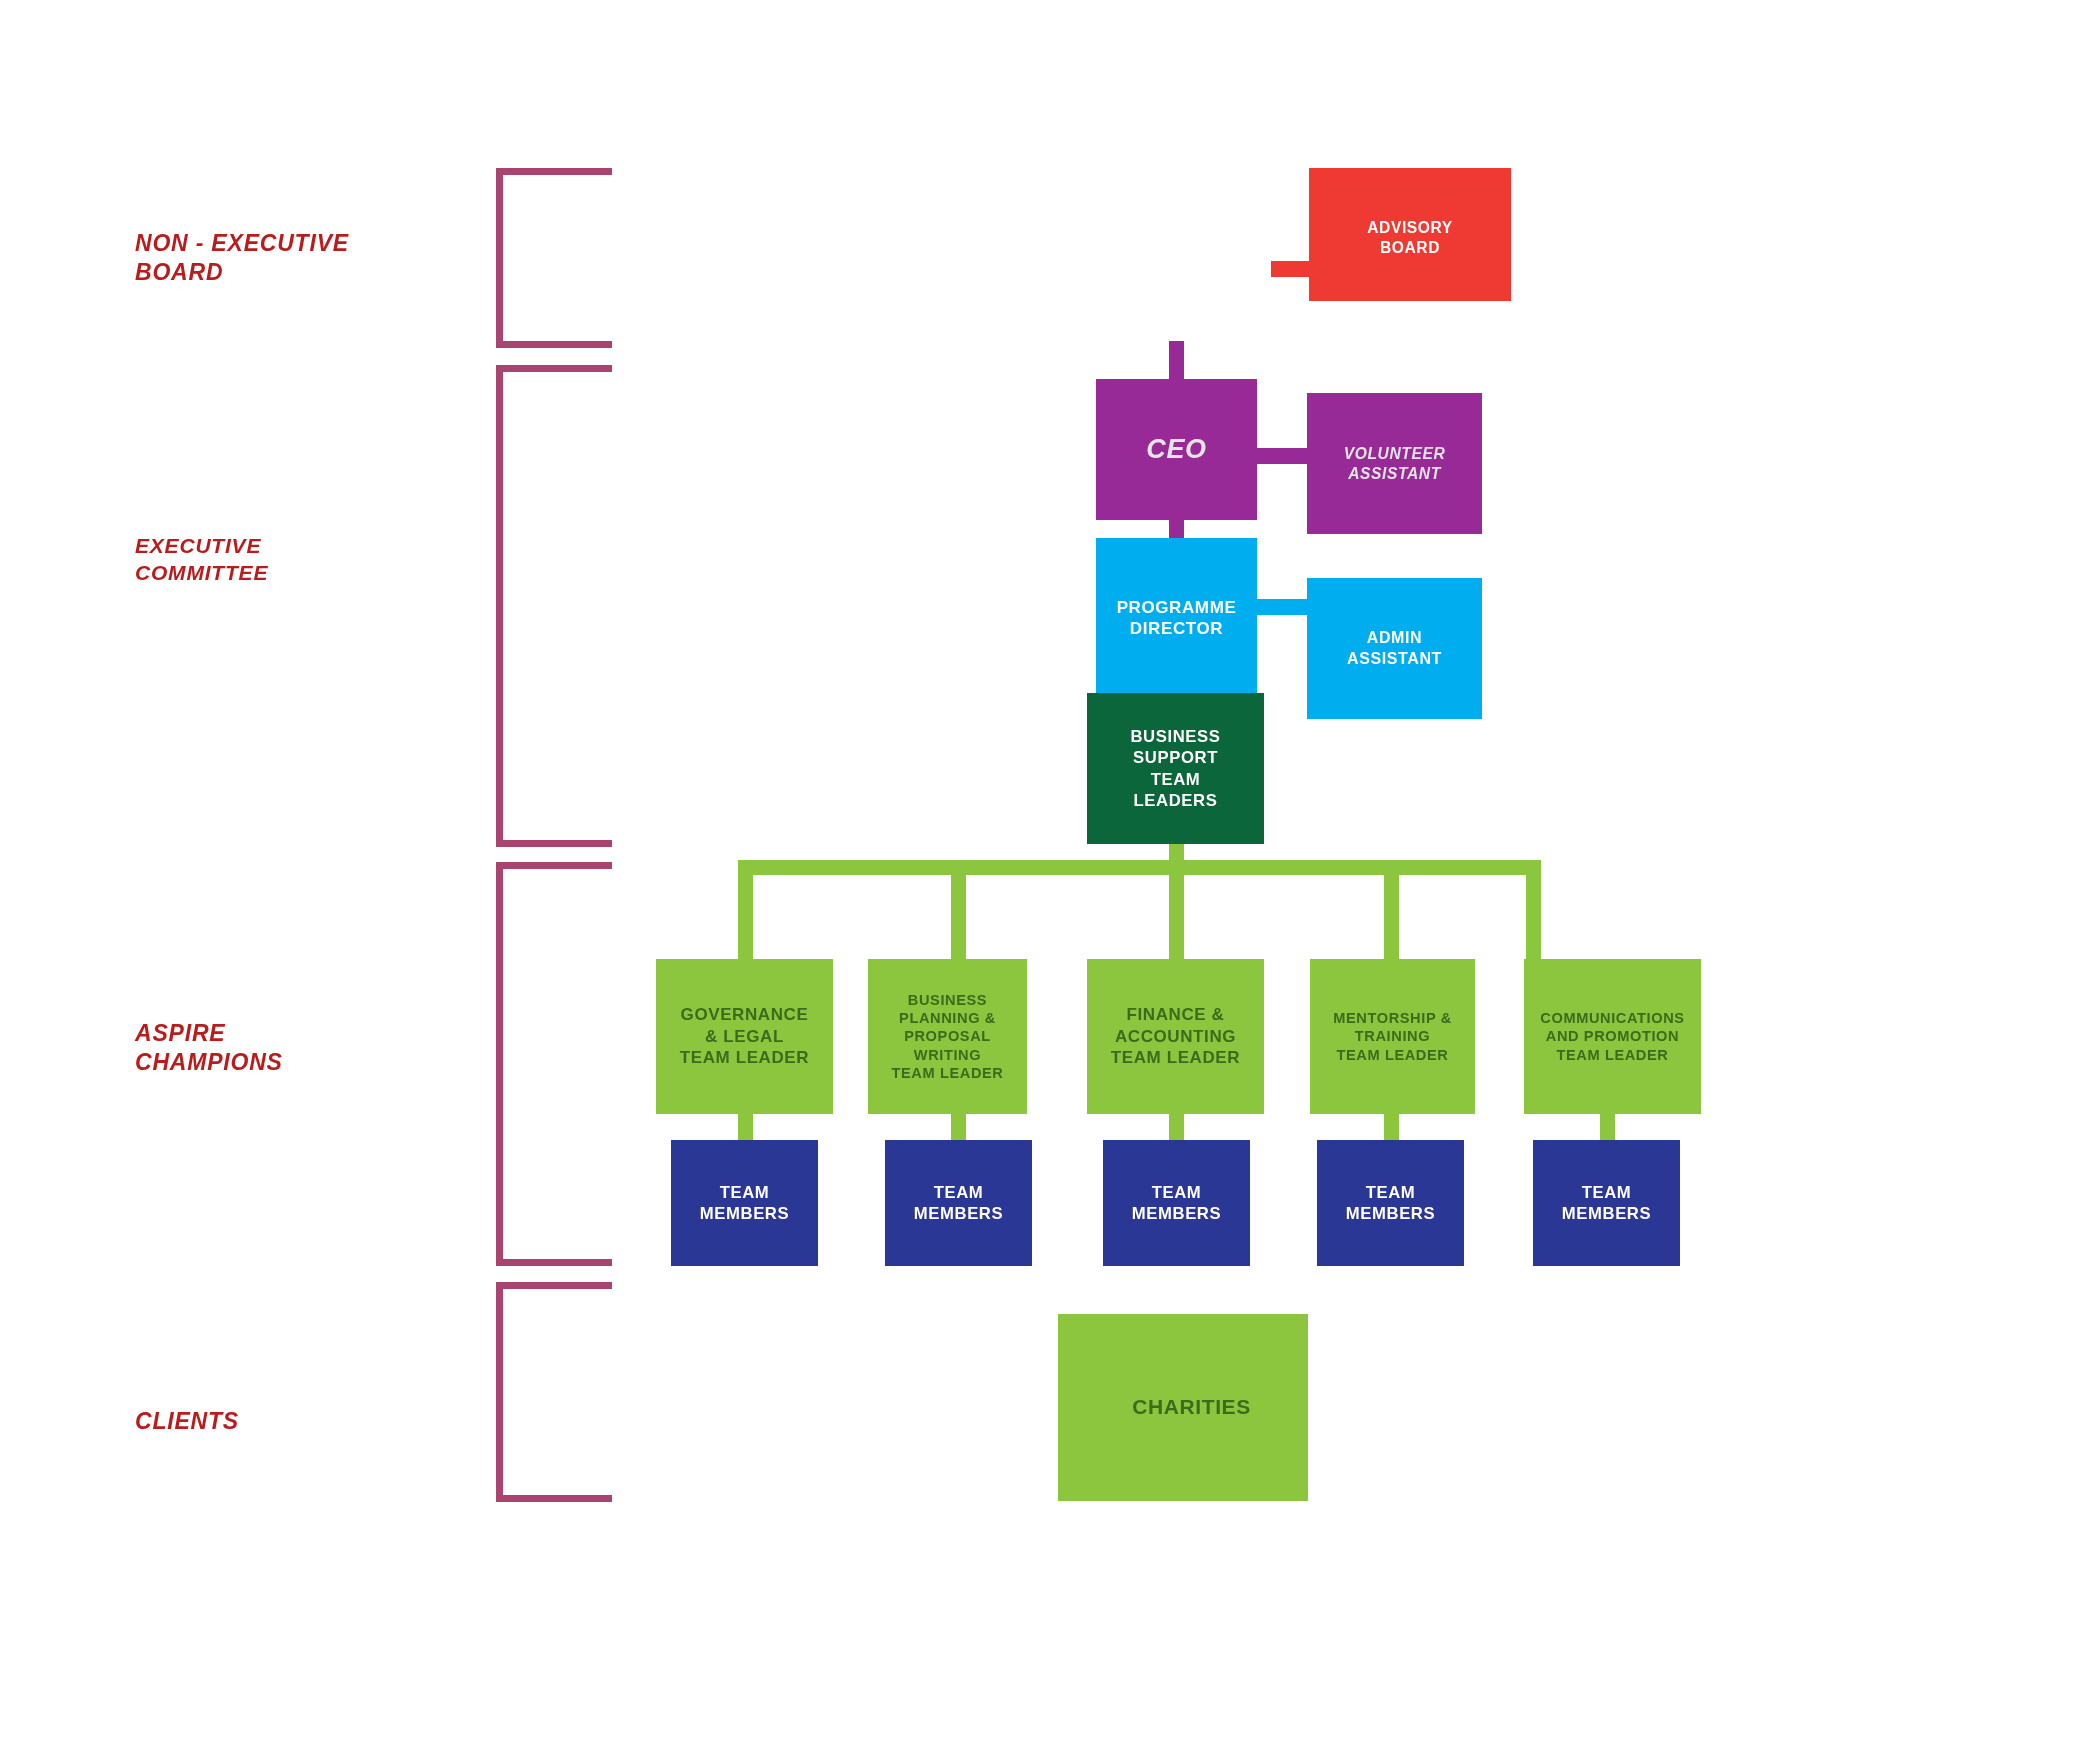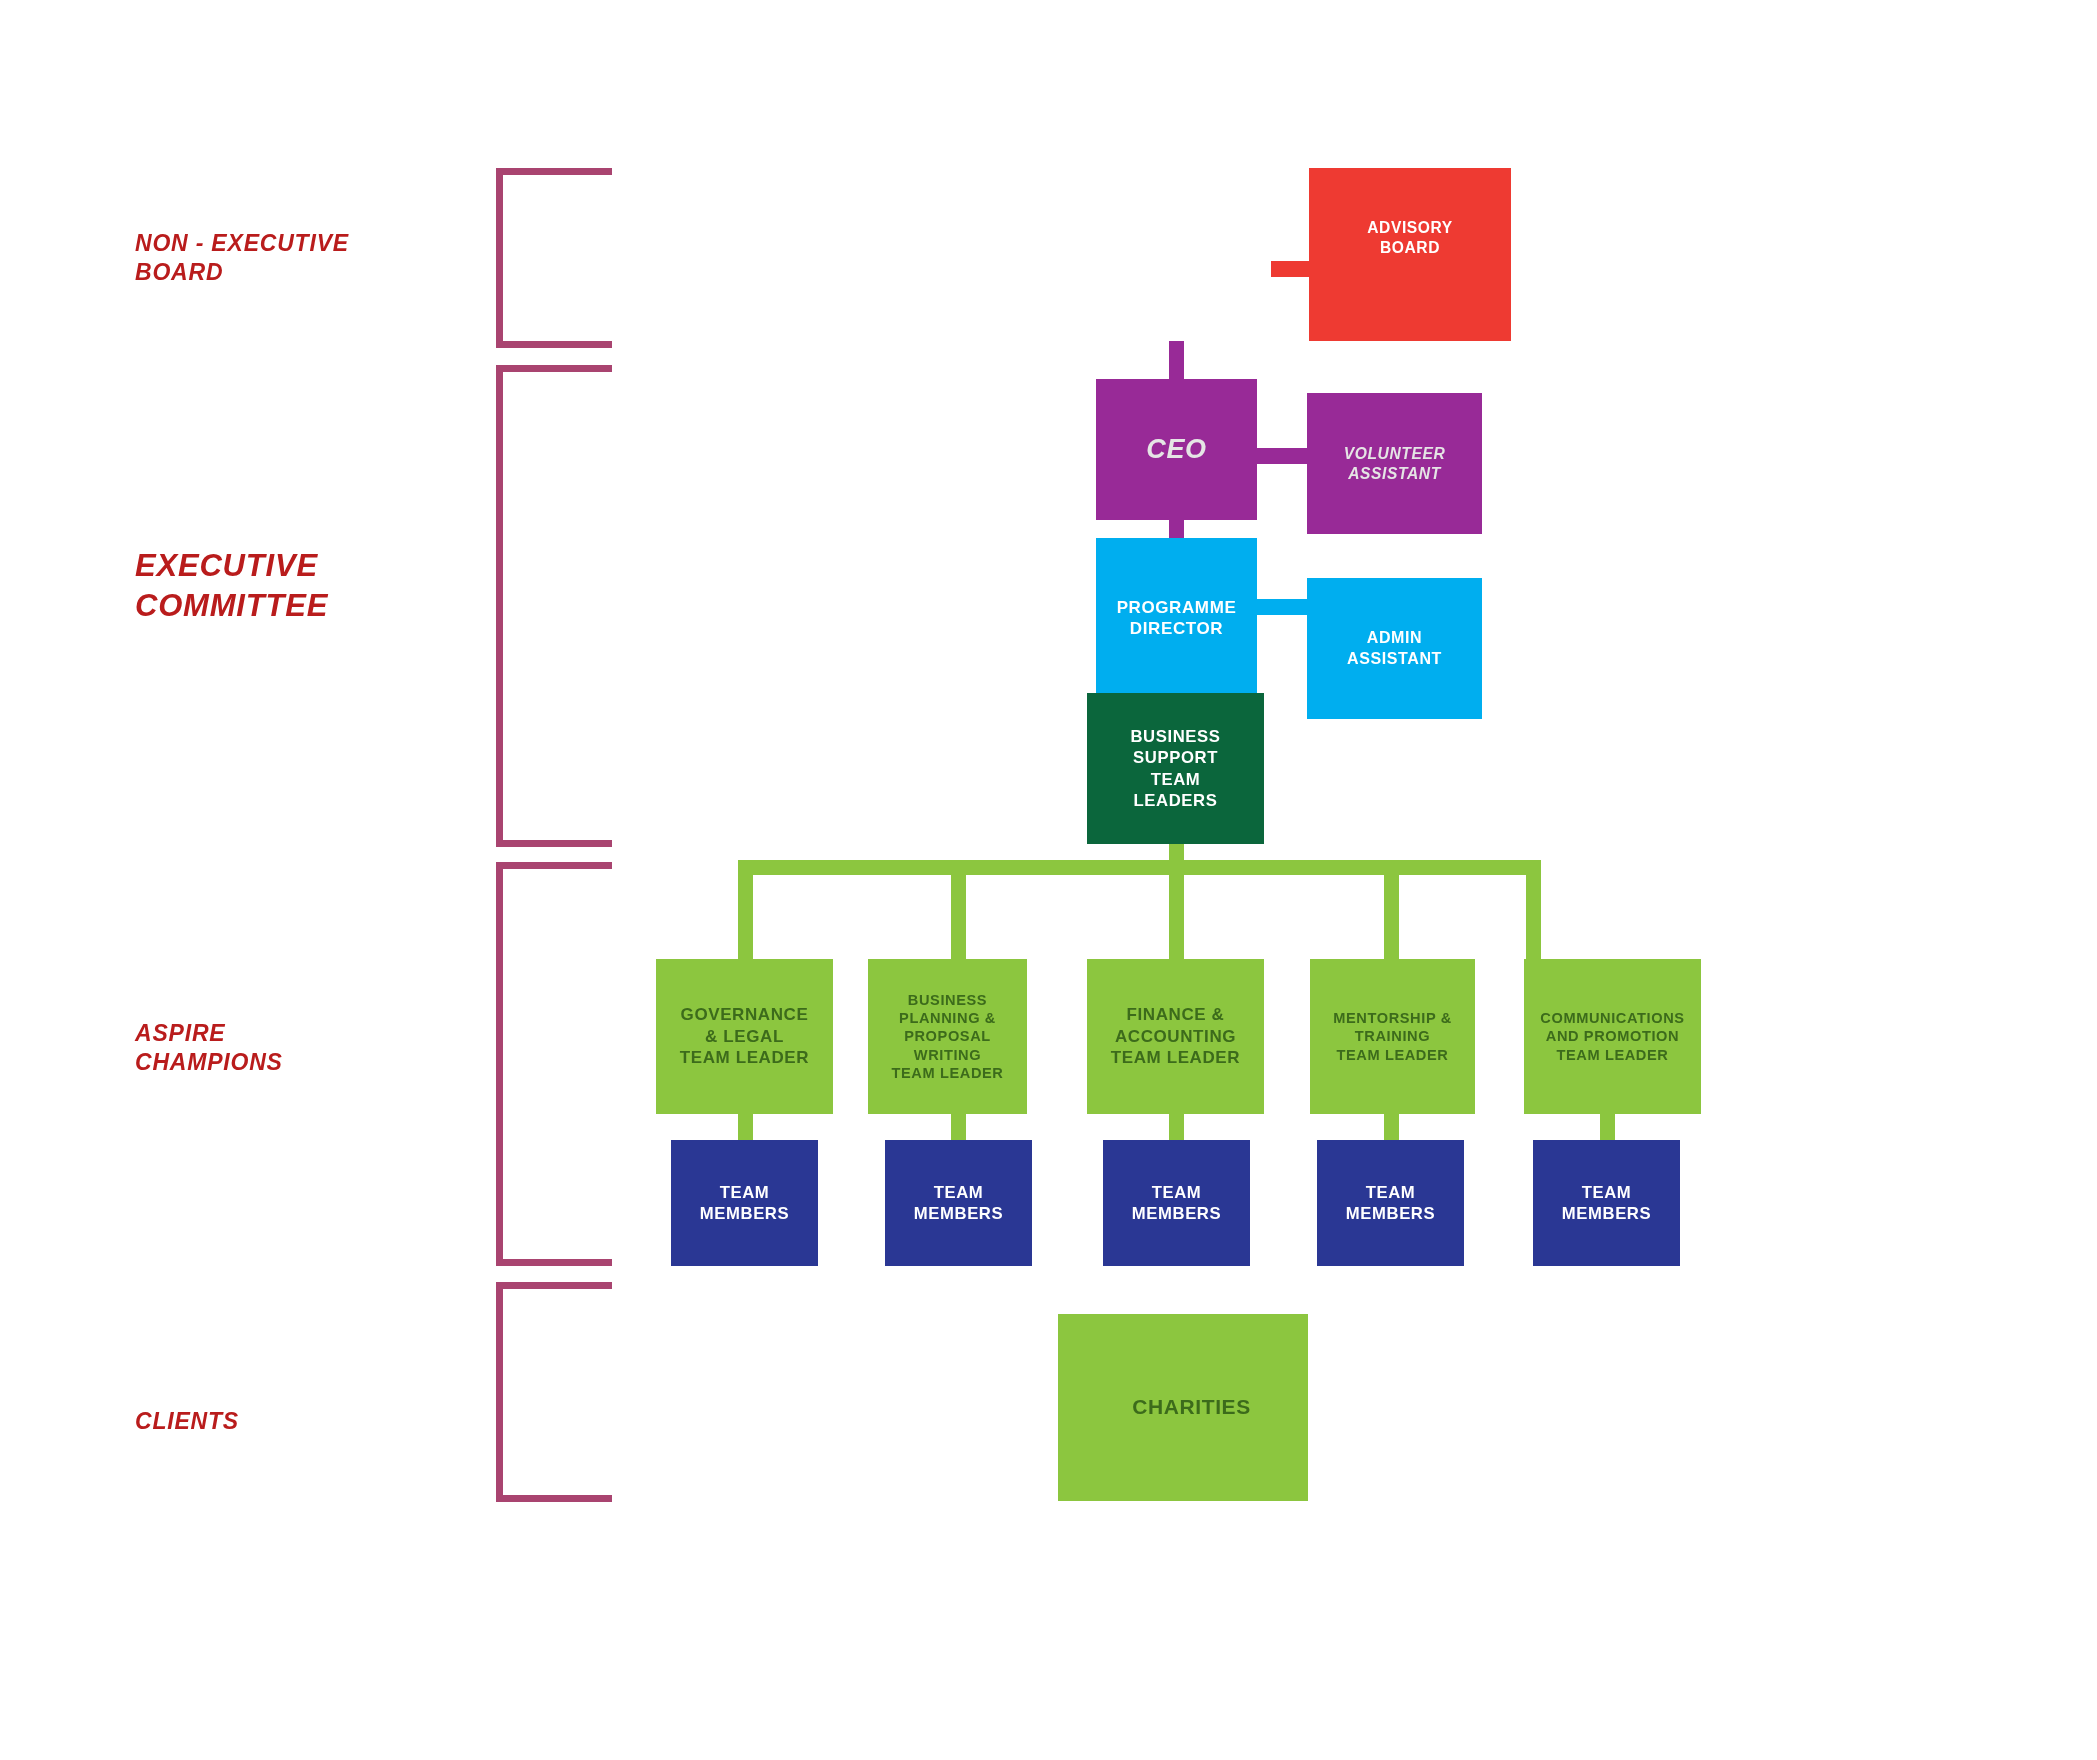--- a/index.html
+++ b/index.html
@@ -79,21 +79,21 @@
     <div class="arm-bot"></div>
   </div>
   <div class="bracket" style="left:496px; top:1282px; width:116px; height:220px;">
     <div class="spine"></div>
     <div class="arm-top"></div>
     <div class="arm-bot"></div>
   </div>
 
   <div class="tier-label" style="left:135px; top:229px; width:334px; font-size:23px;">NON - EXECUTIVE
 BOARD</div>
-  <div class="tier-label" style="left:135px; top:546px; width:334px; font-size:31px;">EXECUTIVE
+  <div class="tier-label" style="left:135px; top:533px; width:334px; font-size:21px;">EXECUTIVE
 COMMITTEE</div>
   <div class="tier-label" style="left:135px; top:1019px; width:334px; font-size:23px;">ASPIRE
 CHAMPIONS</div>
   <div class="tier-label" style="left:135px; top:1407px; width:334px; font-size:23px;">CLIENTS</div>
 
   <div class="conn red" style="left:1271px; top:261px; width:42px; height:15.6px;"></div>
 
   <div class="conn purple" style="left:1169px; top:341px; width:14.6px; height:50px;"></div>
 
   <div class="conn purple" style="left:1248px; top:448px; width:68px; height:15.6px;"></div>
@@ -114,21 +114,21 @@
   <div class="conn lgreen" style="left:1384px; top:860px; width:14.6px; height:102px;"></div>
   <div class="conn lgreen" style="left:1526px; top:860px; width:14.6px; height:102px;"></div>
 
   <div class="conn lgreen" style="left:738px; top:1107px; width:14.6px; height:42px;"></div>
   <div class="conn lgreen" style="left:951px; top:1107px; width:14.6px; height:42px;"></div>
   <div class="conn lgreen" style="left:1169px; top:1107px; width:14.6px; height:42px;"></div>
   <div class="conn lgreen" style="left:1384px; top:1107px; width:14.6px; height:42px;"></div>
   <div class="conn lgreen" style="left:1600px; top:1107px; width:14.6px; height:42px;"></div>
 
 
-  <div class="node red" style="left:1309px; top:168px; width:202px; height:173px; font-size:15.6px; align-items:flex-start; padding-top:50px;">ADVISORY
+  <div class="node red" style="left:1309px; top:168px; width:202px; height:133px; font-size:15.6px; align-items:flex-start; padding-top:50px;">ADVISORY
 BOARD</div>
 
   <div class="node purple" style="left:1096px; top:379px; width:161px; height:141px; font-size:27px;">CEO</div>
 
   <div class="node purple" style="left:1307px; top:393px; width:175px; height:141px; font-size:15.6px;">VOLUNTEER
 ASSISTANT</div>
 
   <div class="node blue" style="left:1096px; top:538px; width:161px; height:160px; font-size:17px;">PROGRAMME
 DIRECTOR</div>
 

